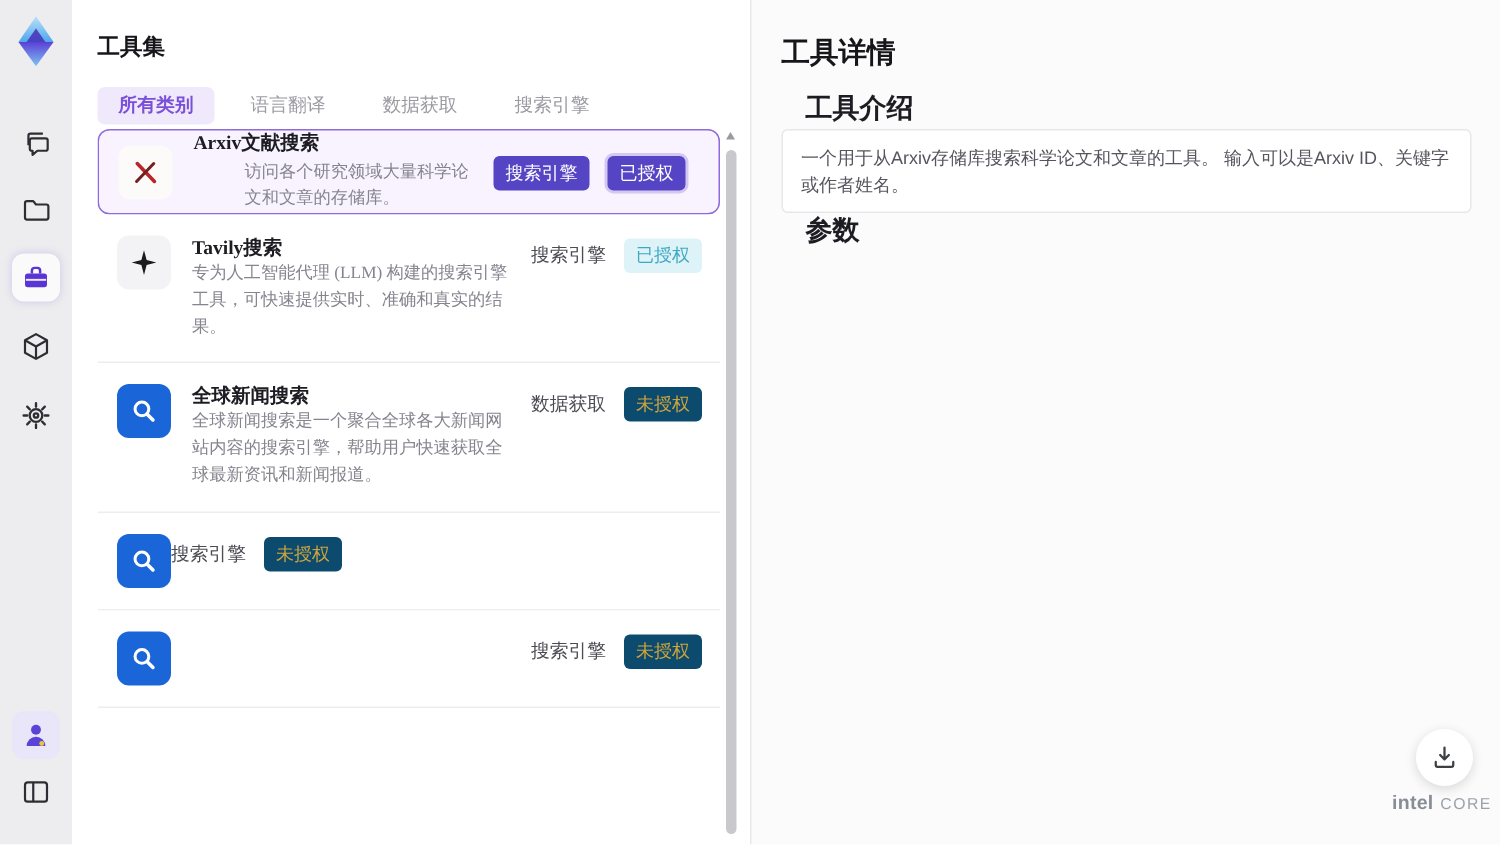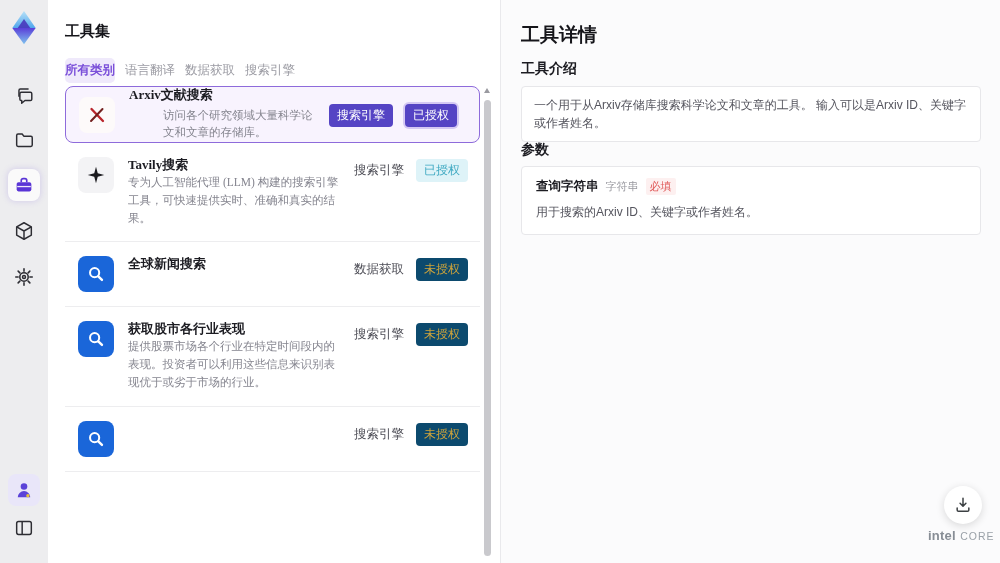--- a/index.html
+++ b/index.html
@@ -13,21 +13,21 @@
   .rail-btn { position:absolute; left:8px; width:32px; height:32px; border-radius:8px;
     display:flex; align-items:center; justify-content:center; cursor:pointer; }
   .rail-btn svg { width:22px; height:22px; }
   .rail-btn.active { background:#fafafa; box-shadow:0 0 6px rgba(120,90,220,.25); }
   .rail-btn.avatar-btn { background:#e9e6f9; }
 
   
   .left-panel { position:absolute; left:48px; top:0; width:452px; height:563px; background:#fff; }
   .lp-title { position:absolute; left:17px; top:22px; font-size:15px; font-weight:bold; color:#15151a; }
   .tabs { position:absolute; left:17px; top:58px; display:flex; gap:10px; align-items:center; }
-  .tab { font-size:12.5px; color:#9b9ba3; padding:4px 0; border-radius:5px; cursor:pointer; white-space:nowrap; }
+  .tab { font-size:12.5px; color:#9b9ba3; padding:4px 14px; border-radius:5px; cursor:pointer; white-space:nowrap; }
   .tab.active { color:#7a4fd9; background:#efe9fb; font-weight:bold; }
 
   .tool-list { position:absolute; left:17px; top:86px; width:415px; height:477px; overflow:hidden; }
 
   .tool-card-selected { border:1.5px solid #8e6bdb; background:#f8f3fe; border-radius:8px;
     display:flex; align-items:center; padding:10px 10px 10px 13px; height:57px; cursor:pointer; }
   .tool-row { display:flex; align-items:flex-start; padding:14px 0 14px 13px;
     border-bottom:1px solid #ededef; cursor:pointer; background:#fff; }
   .tool-list > .tool-row:first-of-type { margin-top:9px; }
 
@@ -54,21 +54,21 @@
   
   .lscroll { position:absolute; left:484px; top:88px; width:7px; height:472px; }
   .lscroll .up { position:absolute; left:0; top:0; width:0; height:0;
     border-left:3.5px solid transparent; border-right:3.5px solid transparent; border-bottom:5px solid #9a9aa0; }
   .lscroll .thumb { position:absolute; left:0; top:12px; width:7px; height:456px; background:#c9c9cd; border-radius:4px; cursor:pointer; }
 
   
   .right-panel { position:absolute; left:500px; top:0; width:500px; height:563px;
     background:#fbfbfc; border-left:1px solid #e9e9ec; }
   .rp-title { position:absolute; left:20px; top:22px; font-size:19px; font-weight:bold; color:#15151a; }
-  .rp-h2 { font-size:14px; font-weight:bold; color:#1c1c22; }
+  .rp-h2 { font-size:18px; font-weight:bold; color:#1c1c22;margin-left:16px; }
   .rp-intro-h { position:absolute; left:20px; top:60px; }
   .rp-intro-box { position:absolute; left:20px; top:86px; width:460px; background:#fff;
     border:1px solid #e7e7ea; border-radius:4px; padding:9px 12px; font-size:12px; color:#55555e; line-height:1.5; }
   .rp-params-h { position:absolute; left:20px; top:141px; }
   .rp-param-box { position:absolute; left:20px; top:166px; width:460px; background:#fff;
     border:1px solid #e7e7ea; border-radius:4px; padding:11px 14px 13px 14px; }
   .param-line1 { display:flex; align-items:center; gap:7px; }
   .param-name { font-size:12.5px; font-weight:bold; color:#1c1c22; }
   .param-type { font-size:11px; color:#98989f; }
   .param-req { font-size:11px; color:#e05a5a; background:#fdf0f0; padding:1px 4px; border-radius:2px; }
@@ -203,37 +203,34 @@
 
       <div class="tool-row">
         <div class="tool-icon icon-blue">
           <svg viewBox="0 0 24 24" fill="none" stroke="#fff" stroke-linecap="round">
             <circle cx="10.5" cy="10.5" r="5" stroke-width="2.2"></circle>
             <path d="M14.5 14.5L18.5 18.5" stroke-width="2.6"></path>
           </svg>
         </div>
         <div class="tool-text">
           <div class="tool-title">全球新闻搜索</div>
+          <div class="tool-desc">全球新闻搜索是一个聚合全球各大新闻网站内容的搜索引擎，帮助用户快速获取全球最新资讯和新闻报道。</div>
         </div>
         <div class="tool-badges">
           <span class="cat-plain">数据获取</span>
           <span class="badge badge-unauth">未授权</span>
         </div>
       </div>
 
       <div class="tool-row">
         <div class="tool-icon icon-blue">
           <svg viewBox="0 0 24 24" fill="none" stroke="#fff" stroke-linecap="round">
             <circle cx="10.5" cy="10.5" r="5" stroke-width="2.2"></circle>
             <path d="M14.5 14.5L18.5 18.5" stroke-width="2.6"></path>
           </svg>
-        </div>
-        <div class="tool-text">
-          <div class="tool-title">获取股市各行业表现</div>
-          <div class="tool-desc">提供股票市场各个行业在特定时间段内的表现。投资者可以利用这些信息来识别表现优于或劣于市场的行业。</div>
         </div>
         <div class="tool-badges">
           <span class="cat-plain">搜索引擎</span>
           <span class="badge badge-unauth">未授权</span>
         </div>
       </div>
 
       <div class="tool-row">
         <div class="tool-icon icon-blue">
           <svg viewBox="0 0 24 24" fill="none" stroke="#fff" stroke-linecap="round">
@@ -261,28 +258,20 @@
   <div class="lscroll">
     <div class="up"></div>
     <div class="thumb"></div>
   </div>
 
   <div class="right-panel">
     <div class="rp-title">工具详情</div>
     <div class="rp-h2 rp-intro-h">工具介绍</div>
     <div class="rp-intro-box">一个用于从Arxiv存储库搜索科学论文和文章的工具。 输入可以是Arxiv ID、关键字或作者姓名。</div>
     <div class="rp-h2 rp-params-h">参数</div>
-    <div class="rp-param-box">
-      <div class="param-line1">
-        <span class="param-name">查询字符串</span>
-        <span class="param-type">字符串</span>
-        <span class="param-req">必填</span>
-      </div>
-      <div class="param-desc">用于搜索的Arxiv ID、关键字或作者姓名。</div>
-    </div>
   </div>
 
   <div class="fab">
     <svg viewBox="0 0 24 24" fill="none" stroke="#3c4043" stroke-width="1.8" stroke-linecap="round" stroke-linejoin="round">
       <path d="M12 4v9 M8.5 10L12 13.5 15.5 10"></path>
       <path d="M5 15.5v2.5a1.5 1.5 0 0 0 1.5 1.5h11a1.5 1.5 0 0 0 1.5-1.5v-2.5"></path>
     </svg>
   </div>
   <div class="intel">
     <span class="b">intel</span>

